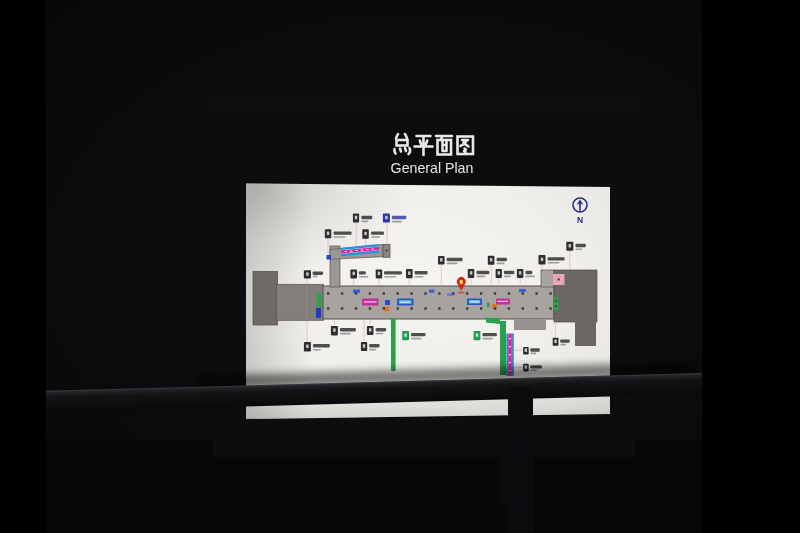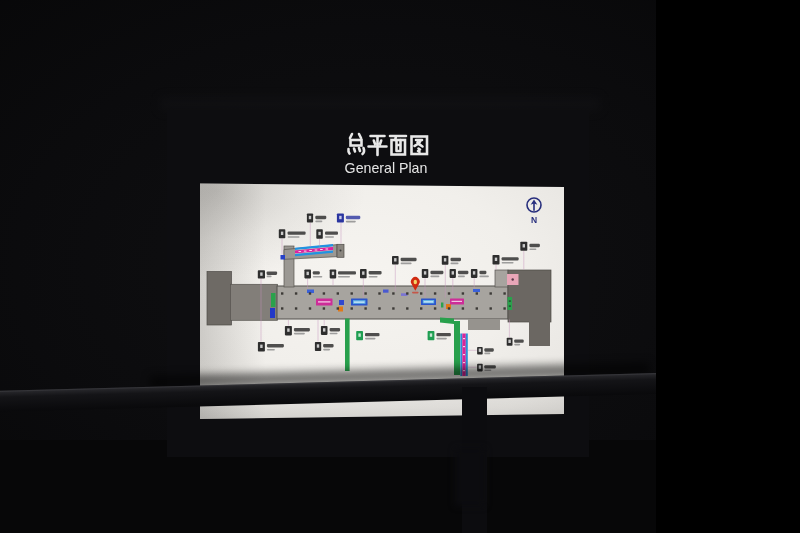--- a/index.html
+++ b/index.html
@@ -1,17 +1,17 @@
 <!DOCTYPE html>
 <html><head>
 <meta charset="utf-8">
 <style>
   html,body{margin:0;padding:0;background:#000;}
   #scene{position:relative;width:656px;height:533px;overflow:hidden;
-    background:#fca5a5;font-family:"Liberation Sans",sans-serif;}
+    background:#fca5a5;font-family:"Liberation Sans",sans-serif;margin-left:46px;}
   svg{position:absolute;left:0;top:0;}
 </style>
 </head>
 <body>
 <div id="scene">
 <svg width="800" height="533" viewBox="0 0 800 533">
 <defs>
   <radialGradient id="wallGlow" cx="0.47" cy="0.5" r="0.75">
     <stop offset="0" stop-color="#101012"></stop>
     <stop offset="0.6" stop-color="#0b0b0d"></stop>

